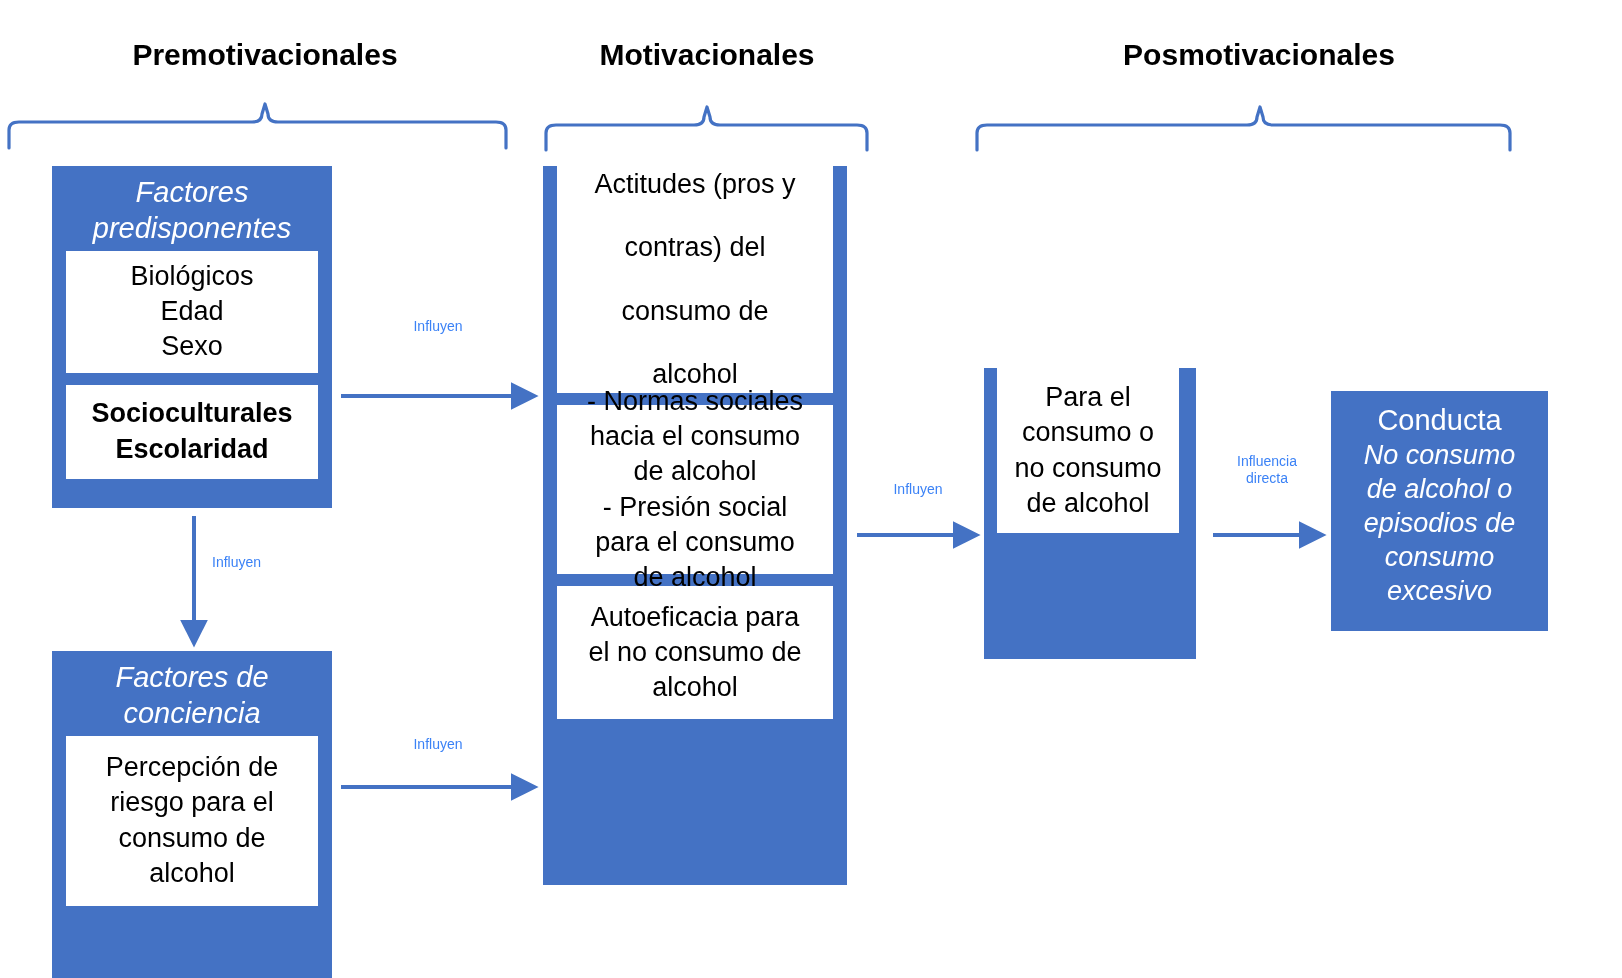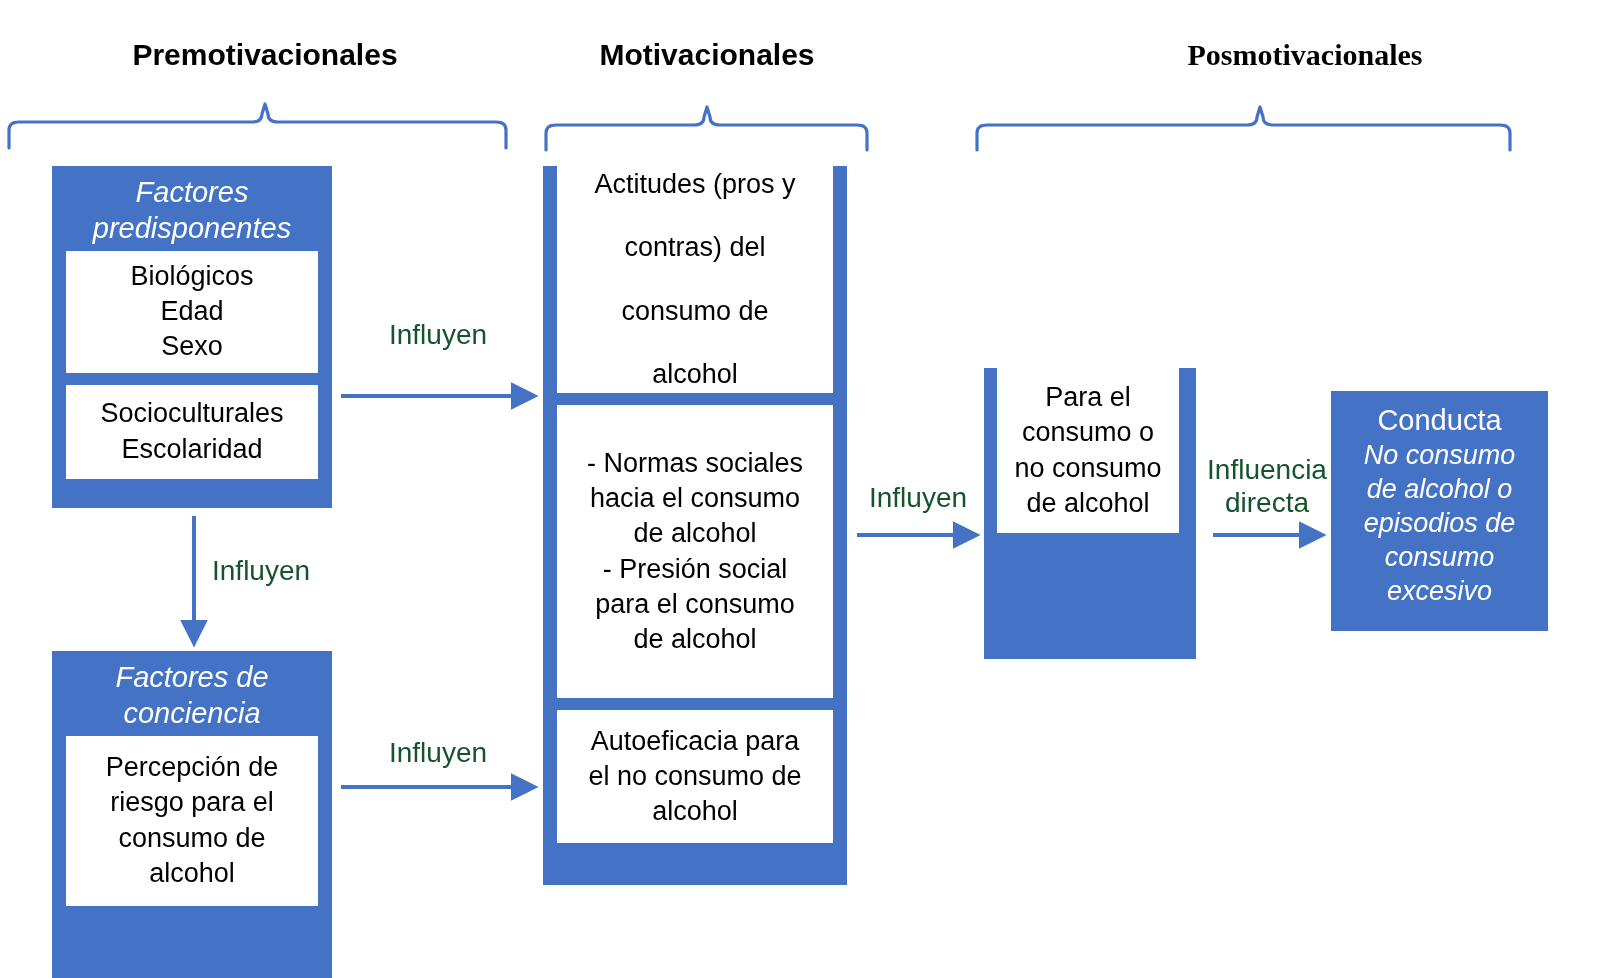--- a/index.html
+++ b/index.html
@@ -99,22 +99,22 @@
     line-height: 1.26;
     text-align: center;
     font-family: "Liberation Sans", sans-serif;
   }
   .solid-sub .ln { display: block; }
 
   
   .edge-label {
     position: absolute;
     font-family: "Liberation Sans", sans-serif;
-    font-size: 28px;
-    color: #14532d;
+    font-size: 14px;
+    color: #3b82f6;
     text-align: center;
     line-height: 1.18;
     white-space: nowrap;
   }
 
   
   #arrow-layer {
     position: absolute;
     left: 0;
     top: 0;
@@ -123,21 +123,21 @@
     pointer-events: none;
   }
 </style>
 </head>
 <body>
 
 <div id="canvas">
 
   <div class="phase-title" style="left:65px; top:38px; width:400px;">Premotivacionales</div>
   <div class="phase-title" style="left:507px; top:38px; width:400px;">Motivacionales</div>
-  <div class="phase-title" style="left:1080px; top:38px; width:450px;font-family:Liberation Serif, serif;">Posmotivacionales</div>
+  <div class="phase-title" style="left:1034px; top:38px; width:450px;">Posmotivacionales</div>
 
   <svg id="brace-layer" viewBox="0 0 1622 978" xmlns="http://www.w3.org/2000/svg">
     <g fill="none" stroke="#4472C4" stroke-width="3.2" stroke-linecap="round" stroke-linejoin="round">
 
       <path d="M 9,148 L 9,130 Q 9,122 19,122 L 252,122 Q 262,122 262,114 L 265,104
                L 268,114 Q 268,122 278,122 L 496,122 Q 506,122 506,130 L 506,148"></path>
 
       <path d="M 546,150 L 546,133 Q 546,125 556,125 L 694,125 Q 704,125 704,117 L 707,107
                L 710,117 Q 710,125 720,125 L 857,125 Q 867,125 867,133 L 867,150"></path>
 
@@ -149,21 +149,21 @@
   <div class="group-box" style="left:52px; top:166px; width:280px; height:342px;">
     <div class="group-heading">
       <span class="ln">Factores</span>
       <span class="ln">predisponentes</span>
     </div>
     <div class="sub-box" style="margin:0 14px 0 14px; height:122px;">
       <span class="ln">Biológicos</span>
       <span class="ln">Edad</span>
       <span class="ln">Sexo</span>
     </div>
-    <div class="sub-box" style="margin:12px 14px 12px 14px; height:94px;">
+    <div class="sub-box" style="margin:12px 14px 12px 14px; height:94px;font-weight:bold;">
       <span class="ln">Socioculturales</span>
       <span class="ln">Escolaridad</span>
     </div>
   </div>
 
   <div class="group-box" style="left:52px; top:651px; width:280px; height:355px;">
     <div class="group-heading">
       <span class="ln">Factores de</span>
       <span class="ln">conciencia</span>
     </div>
@@ -175,21 +175,21 @@
     </div>
   </div>
 
   <div class="group-box" style="left:543px; top:166px; width:304px; height:719px;">
     <div class="sub-box" style="margin:0 14px 0 14px; height:227px;gap:28px;">
       <span class="ln">Actitudes (pros y</span>
       <span class="ln">contras) del</span>
       <span class="ln">consumo de</span>
       <span class="ln">alcohol</span>
     </div>
-    <div class="sub-box" style="margin:12px 14px 0 14px; height:293px;">
+    <div class="sub-box" style="margin:12px 14px 0 14px; height:169px;">
       <span class="ln">- Normas sociales</span>
       <span class="ln">hacia el consumo</span>
       <span class="ln">de alcohol</span>
       <span class="ln">- Presión social</span>
       <span class="ln">para el consumo</span>
       <span class="ln">de alcohol</span>
     </div>
     <div class="sub-box" style="margin:12px 14px 14px 14px; height:133px;">
       <span class="ln">Autoeficacia para</span>
       <span class="ln">el no consumo de</span>

